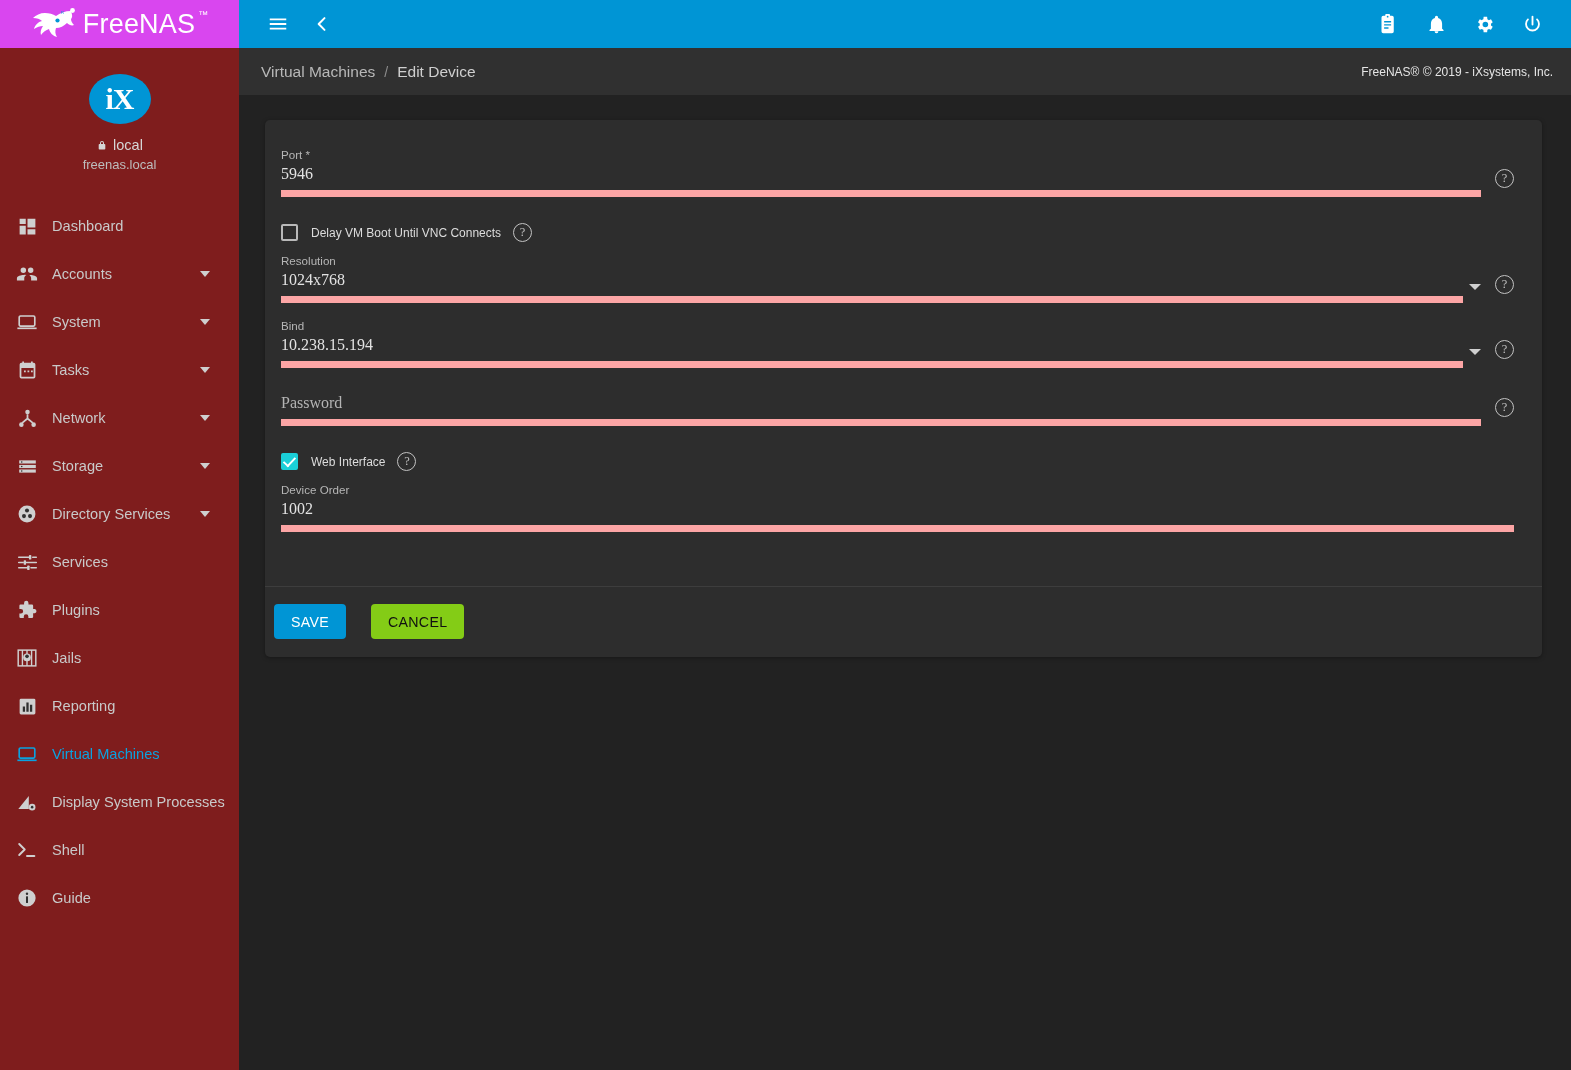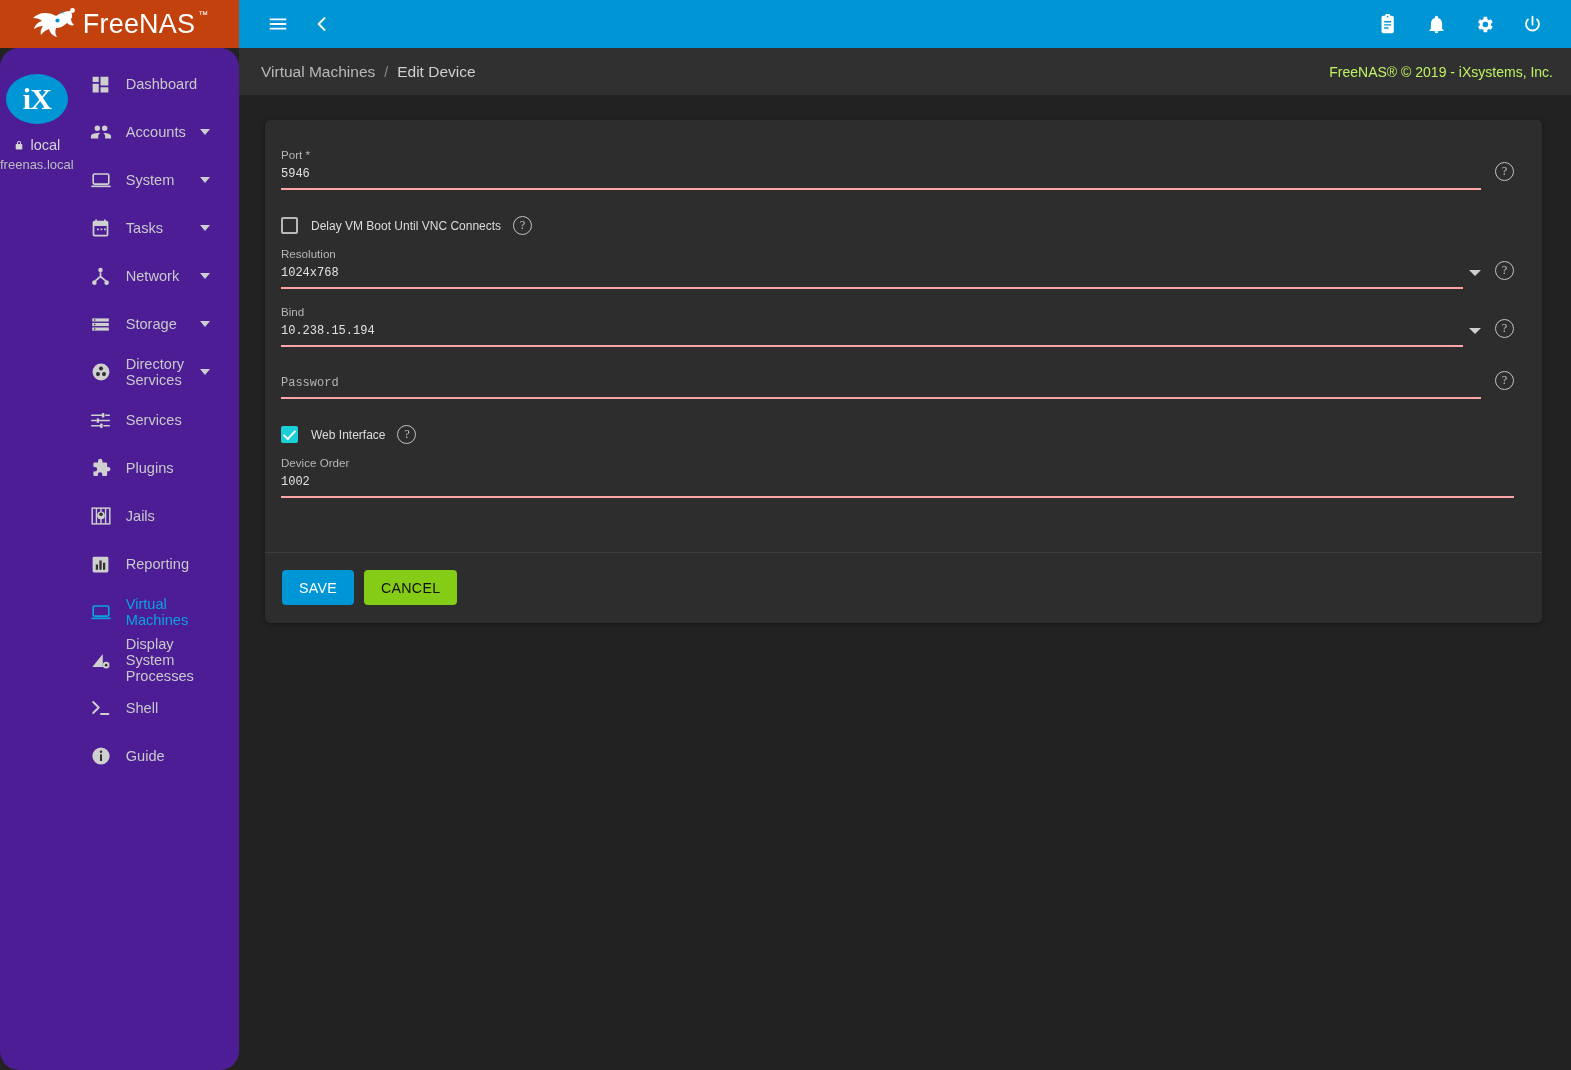--- a/index.html
+++ b/index.html
@@ -7,43 +7,43 @@
     width:1571px; height:1070px;
     background:#222222;
     font-family:"Liberation Sans", sans-serif;
     overflow:hidden;
   }
   body { display:flex; flex-direction:column; }
 
   
   .topbar { height:48px; display:flex; flex:0 0 48px; }
   .brand {
-    width:239px; background:#c2410c; display:flex;
+    width:239px; background:#d946ef; display:flex;
     align-items:center; justify-content:center; gap:8px;
     flex:0 0 239px;
   }
   .brand svg { display:block; }
   .topbar-right {
     flex:1; background:#0095D5; display:flex; align-items:center;
     padding:0 22px 0 22px;
   }
   .tb-icon {
     width:34px; height:34px; display:flex; align-items:center;
     justify-content:center; color:#fff; cursor:pointer;
   }
   .tb-spacer { flex:1; }
   .tb-right-group { display:flex; gap:14px; }
 
   
   .body-wrap { flex:1; display:flex; min-height:0; }
 
   
   .sidebar {
-    width:239px; flex:0 0 239px; background:#4c1d95;
-    display:flex; flex-direction:row; overflow:hidden;border-radius:19px;
+    width:239px; flex:0 0 239px; background:#7f1d1d;
+    display:flex; flex-direction:column; overflow:hidden;
   }
   .user-block {
     padding-top:26px; padding-bottom:18px;
     display:flex; flex-direction:column; align-items:center;
   }
   .ix-logo {
     width:62px; height:50px; border-radius:50%;
     background:#0095D5; display:flex; align-items:center;
     justify-content:center; color:#fff;
     font-size:30px; font-weight:bold; letter-spacing:-1px;
@@ -77,43 +77,43 @@
   
   .main { flex:1; display:flex; flex-direction:column; min-width:0; background:#222222; }
   .breadbar {
     height:47px; flex:0 0 47px; background:#303030;
     display:flex; align-items:center; padding:0 12px 0 22px;
   }
   .crumb { color:#b8b8b8; font-size:15.5px; }
   .crumb.sep { margin:0 9px; color:#8d8d8d; font-size:14px; }
   .crumb.cur { color:#cfcfcf; }
   .bread-spacer { flex:1; }
-  .copyright { color:#bef264; font-size:14px; padding-right:6px; }
+  .copyright { color:#e5e5e5; font-size:12px; padding-right:6px; }
 
   .content { flex:1; padding:25px 26px 0 26px; overflow:auto; }
 
   .card {
     background:#2d2d2d; border-radius:5px; width:1277px;
     box-shadow:0 1px 4px rgba(0,0,0,.35);
   }
   .card-body { padding:22px 28px 26px 16px; }
 
   
   .field { position:relative; margin-bottom:4px; padding:0 0 0 0; }
   .field-row { display:flex; align-items:flex-end; }
   .field-main { flex:1; min-width:0; }
   .flabel {
     font-size:11.6px; color:#b6b6b6; display:block;
     margin-bottom:1px; line-height:14px;
   }
   .fvalue {
-    font-size:12px; color:#e2e2e2; background:transparent;
-    border:none; border-bottom:2px solid #fca5a5;
+    font-size:16px; color:#e2e2e2; background:transparent;
+    border:none; border-bottom:7px solid #fca5a5;
     width:100%; padding:2px 0 7px 0; outline:none;
-    font-family:Liberation Mono, monospace;
+    font-family:Liberation Serif, serif;
   }
   .fvalue::placeholder { color:#b4b4b4; }
   .fvalue.placeholder-only { color:#b4b4b4; }
   .sel-caret {
     width:0; height:0; border-left:6px solid transparent;
     border-right:6px solid transparent; border-top:6.5px solid #cfcfcf;
     margin:0 0 13px 6px;
   }
   .help {
     width:19px; height:19px; flex:0 0 19px;
@@ -141,21 +141,21 @@
   .cbox.checked::after {
     content:""; width:5px; height:10px;
     border:solid #fff; border-width:0 2.2px 2.2px 0;
     transform:rotate(43deg) translate(-1px,-1px);
   }
   .cblabel { font-size:12px; color:#dcdcdc; }
   .cbrow .help { margin:0 0 0 12px; }
 
   .divider { height:1px; background:#3d3d3d; margin:0; }
 
-  .card-actions { padding:17px 0 18px 17px; display:flex; gap:10px; }
+  .card-actions { padding:17px 0 18px 9px; display:flex; gap:25px; }
   .btn {
     border:none; border-radius:4px; padding:0 17px; height:35px;
     font-size:14.2px; cursor:pointer; letter-spacing:.3px;
     font-family:"Liberation Sans", sans-serif;
   }
   .btn-save { background:#0095D5; color:#ffffff; }
   .btn-cancel { background:#84cc16; color:#111111; }
 </style>
 </head>
 <body>

